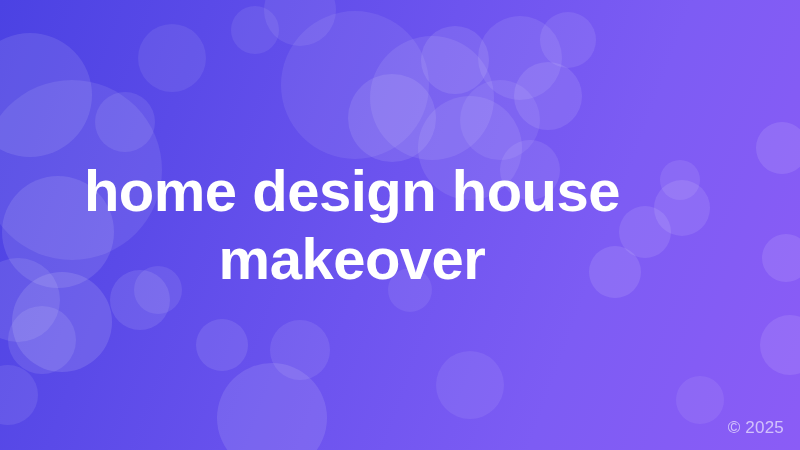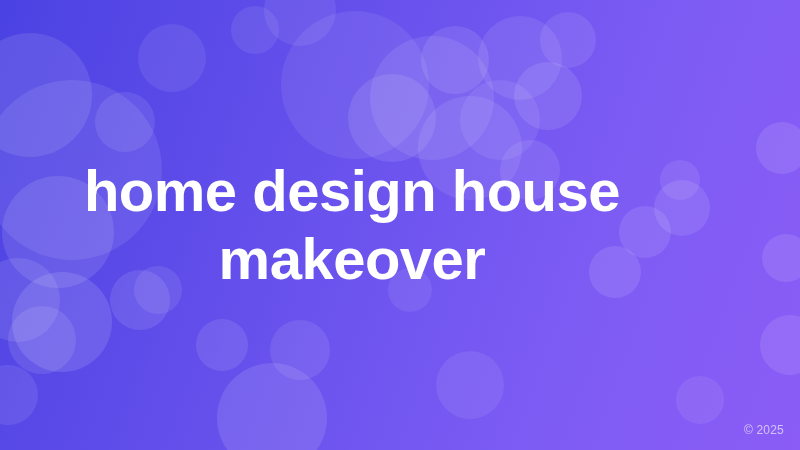--- a/index.html
+++ b/index.html
@@ -59,21 +59,21 @@
 
   
   #footer {
     position: absolute;
     right: 16px;
     bottom: 12px;
   }
   #copyright {
     color: rgba(255, 255, 255, 0.62);
     font-family: "Liberation Sans", sans-serif;
-    font-size: 12px;
+    font-size: 17px;
     font-weight: normal;
     letter-spacing: 0.2px;
   }
 </style>
 </head>
 <body>
 
 <div id="slide">
 
   <div id="bubbles">

